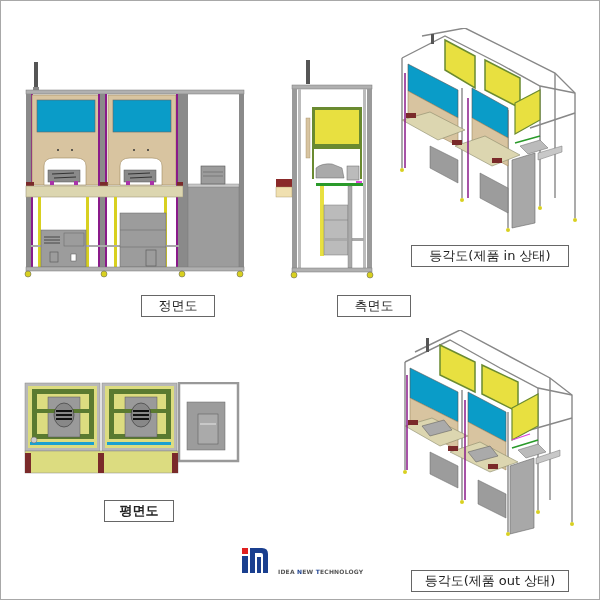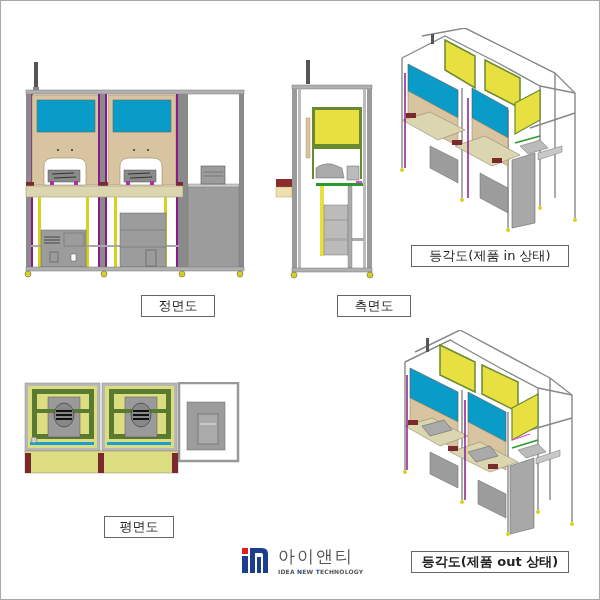--- a/index.html
+++ b/index.html
@@ -209,21 +209,21 @@
     <rect x="163" y="20" width="38" height="48" fill="#9c9c9c" stroke="#666" stroke-width="0.5"></rect>
     <rect x="174" y="32" width="20" height="30" fill="#aaa" stroke="#555" stroke-width="0.5"></rect>
     <line x1="176" y1="42" x2="192" y2="42" stroke="#ddd" stroke-width="1.2"></line>
 
     <rect x="1" y="69" width="153" height="22" fill="#dcdc80" stroke="#888" stroke-width="0.5"></rect>
     <rect x="1" y="71" width="6" height="20" fill="#7a2a2a"></rect>
     <rect x="74" y="71" width="6" height="20" fill="#7a2a2a"></rect>
     <rect x="148" y="71" width="6" height="20" fill="#7a2a2a"></rect>
   </svg>
 </div>
-<div class="label-box" style="left:104px;top:516px;width:68px;">평면도</div>
+<div class="label-box" style="left:104px;top:500px;width:68px;font-weight:bold;">평면도</div>
 
 <div class="view" style="left:400px;top:330px;width:185px;height:210px;">
   <svg width="185" height="210" viewBox="0 0 185 210">
     <g stroke="#888" stroke-width="1.4" fill="none">
       <path d="M15 22 L60 0 L150 48 L172 65 L172 192"></path>
       <path d="M5 32 L50 10 L100 38 L138 58 L172 65"></path>
       <path d="M5 32 L5 140 M62 60 L62 170 M108 82 L108 202 M138 58 L138 180 M150 48 L150 170"></path>
       <path d="M130 100 L172 88"></path>
     </g>
     <rect x="26" y="8" width="3" height="14" fill="#555"></rect>
@@ -250,24 +250,23 @@
     <path d="M112 118 L138 110" stroke="#2a9a2a" stroke-width="1.5"></path>
     <path d="M112 110 L130 104" stroke="#dd44dd" stroke-width="1.2"></path>
     <polygon points="136,128 160,120 160,126 136,134" fill="#c8c8c8" stroke="#777" stroke-width="0.5"></polygon>
     <circle cx="5" cy="142" r="2" fill="#d8d020"></circle>
     <circle cx="62" cy="172" r="2" fill="#d8d020"></circle>
     <circle cx="108" cy="204" r="2" fill="#d8d020"></circle>
     <circle cx="138" cy="182" r="2" fill="#d8d020"></circle>
     <circle cx="172" cy="194" r="2" fill="#d8d020"></circle>
   </svg>
 </div>
-<div class="label-box" style="left:411px;top:551px;width:156px;font-weight:bold;">등각도(제품 out 상태)</div>
+<div class="label-box" style="left:411px;top:570px;width:156px;">등각도(제품 out 상태)</div>
 
 <div class="logo">
   <svg class="logo-mark" width="30" height="30" viewBox="0 0 30 30">
     <rect x="2" y="3" width="6" height="6" fill="#e02020"></rect>
     <rect x="2" y="11" width="6" height="17" fill="#1a3f8f"></rect>
     <path d="M10 3 L22 3 Q28 3 28 9 L28 28 L23 28 L23 10 Q23 8 21 8 L15 8 L15 28 L10 28 Z" fill="#1a3f8f"></path>
     <rect x="17" y="12" width="4" height="16" fill="#1a3f8f"></rect>
   </svg>
-  <div class="logo-kr">아이앤티</div>
   <div class="logo-en"><span>IDEA </span><span class="hl">N</span><span>EW </span><span class="hl">T</span><span>ECHNOLOGY</span></div>
 </div>
 
 </body></html>

